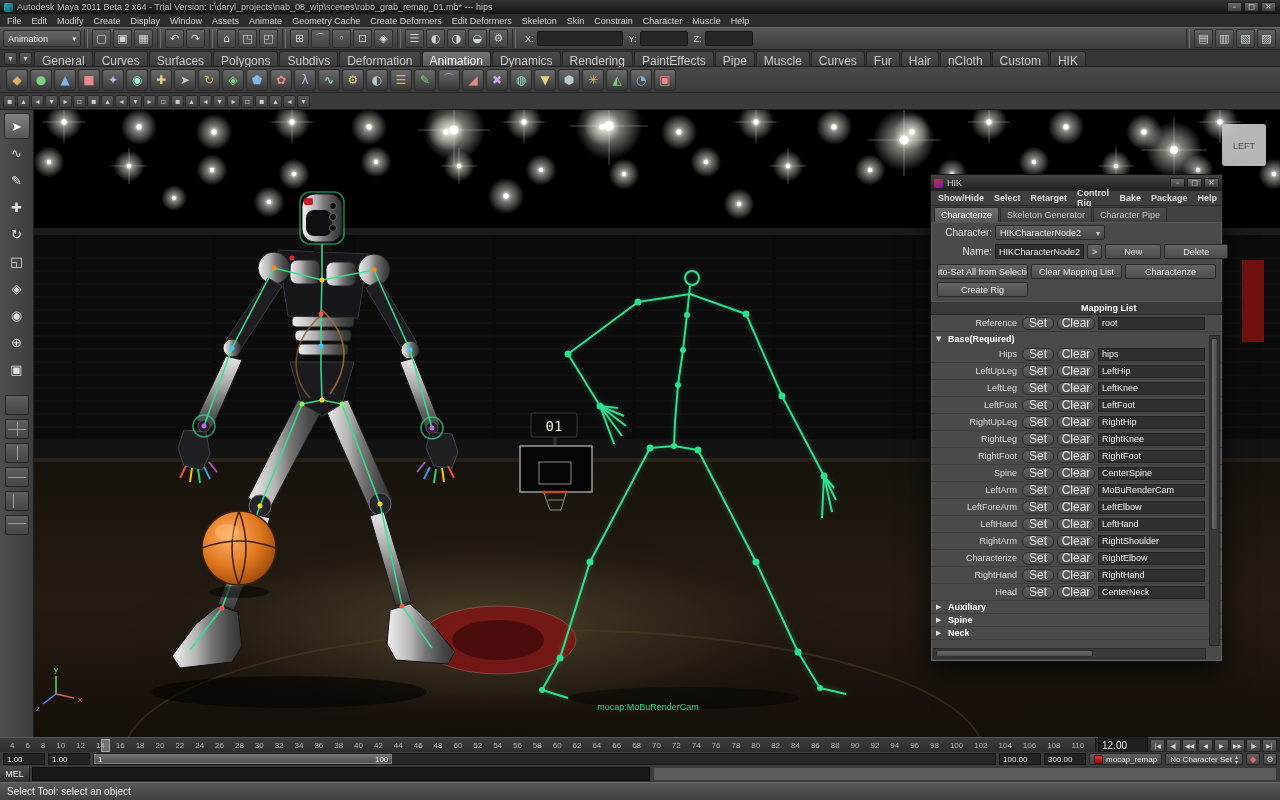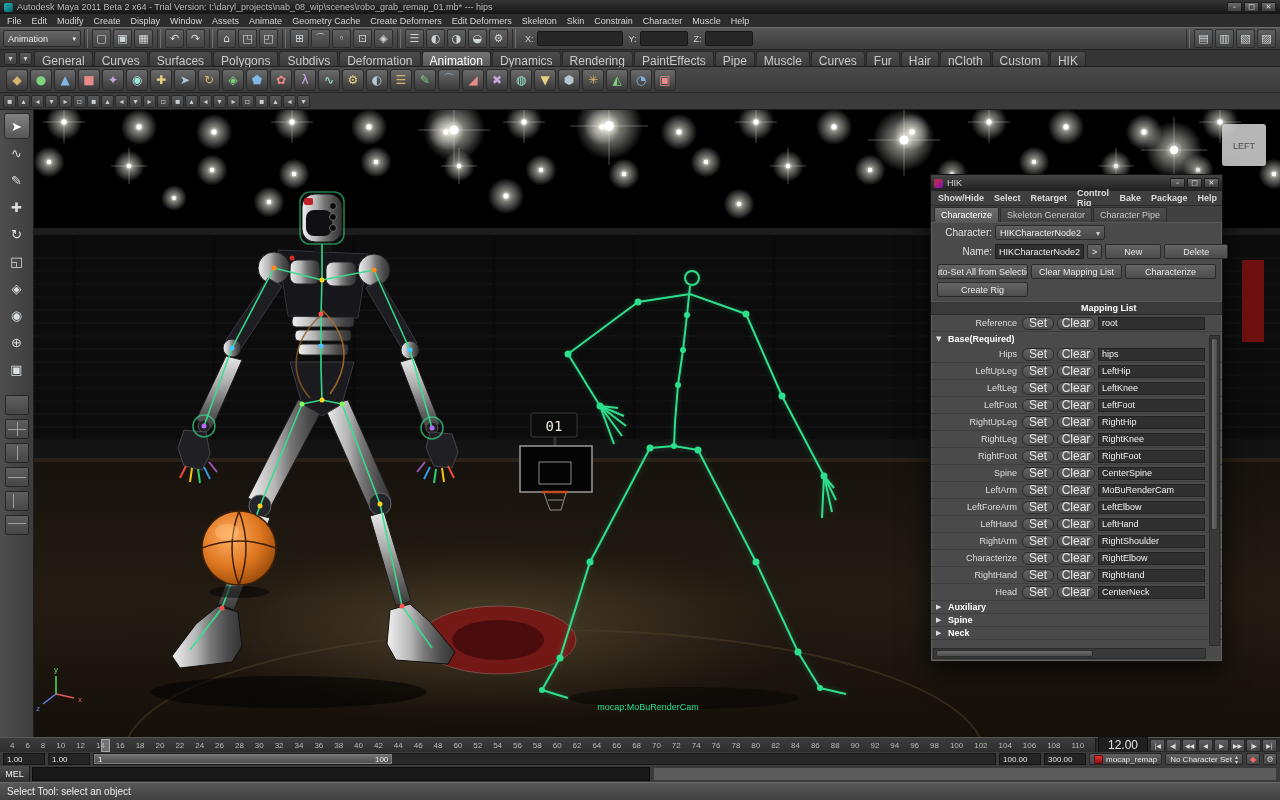--- a/index.html
+++ b/index.html
@@ -85,21 +85,21 @@
   .vscroll{position:absolute;right:2px;top:160px;bottom:15px;width:11px;background:#393939;border:1px solid #2a2a2a;}
   .vthumb{position:absolute;left:1px;right:1px;top:2px;height:62%;background:linear-gradient(90deg,#6b6b6b,#4e4e4e);border:1px solid #2d2d2d;border-radius:2px;}
   .hscroll{position:absolute;left:2px;right:16px;bottom:2px;height:11px;background:#393939;border:1px solid #2a2a2a;}
   .hthumb{position:absolute;top:1px;bottom:1px;left:2px;width:58%;background:linear-gradient(#6b6b6b,#4e4e4e);border:1px solid #2d2d2d;border-radius:2px;}
 
   
   #timeline{position:absolute;left:0;top:737px;width:1280px;height:15px;background:#2c2c2c;border-top:1px solid #585858;display:flex;align-items:center;}
   #ticks{position:relative;flex:1;height:15px;background:linear-gradient(#3c3c3c,#2d2d2d);border-right:1px solid #191919;display:flex;align-items:center;justify-content:space-between;padding:0 10px;}
   .tick{font-size:8px;color:#b8b8b8;z-index:2;}
   #frame-marker{position:absolute;top:1px;bottom:1px;width:9px;background:rgba(175,175,175,.5);border:1px solid #a8a8a8;z-index:1;}
-  #current-time{width:50px;height:19px;margin:0 2px;background:#1f1f1f;border:1px solid #0f0f0f;color:#e4e4e4;font-size:12px;display:flex;align-items:center;padding:0 9px;}
+  #current-time{width:50px;height:19px;margin:0 2px;background:#1f1f1f;border:1px solid #0f0f0f;color:#e4e4e4;font-size:10px;display:flex;align-items:center;padding:0 3px;}
   #playback{display:flex;gap:1px;padding-right:3px;}
   .pb-btn{width:15px;height:13px;background:linear-gradient(#606060,#434343);border:1px solid #282828;border-radius:2px;color:#e0e0e0;font-size:6px;display:flex;align-items:center;justify-content:center;font-family:"DejaVu Sans",sans-serif;white-space:nowrap;}
 
   
   #rangebar{position:absolute;left:0;top:752px;width:1280px;height:14px;background:#3b3b3b;display:flex;align-items:center;gap:3px;padding:0 3px;}
   .rs-field{width:42px;height:12px;background:#242424;border:1px solid #151515;font-size:8px;color:#e0e0e0;display:flex;align-items:center;padding:0 3px;flex:0 0 auto;}
   #rs-track{position:relative;flex:1;height:12px;background:#272727;border:1px solid #181818;}
   #rs-range{position:absolute;left:0;top:0;bottom:0;background:linear-gradient(#707070,#505050);border:1px solid #7e7e7e;display:flex;justify-content:space-between;align-items:center;font-size:8px;color:#f2f2f2;padding:0 3px;}
   .rs-btn{height:12px;background:linear-gradient(#606060,#454545);border:1px solid #262626;border-radius:2px;color:#e6e6e6;font-size:8px;display:flex;align-items:center;gap:3px;padding:0 4px;flex:0 0 auto;white-space:nowrap;}
   .redchip{width:9px;height:9px;background:linear-gradient(#d33,#8a1212);border:1px solid #5a0a0a;border-radius:1px;}

